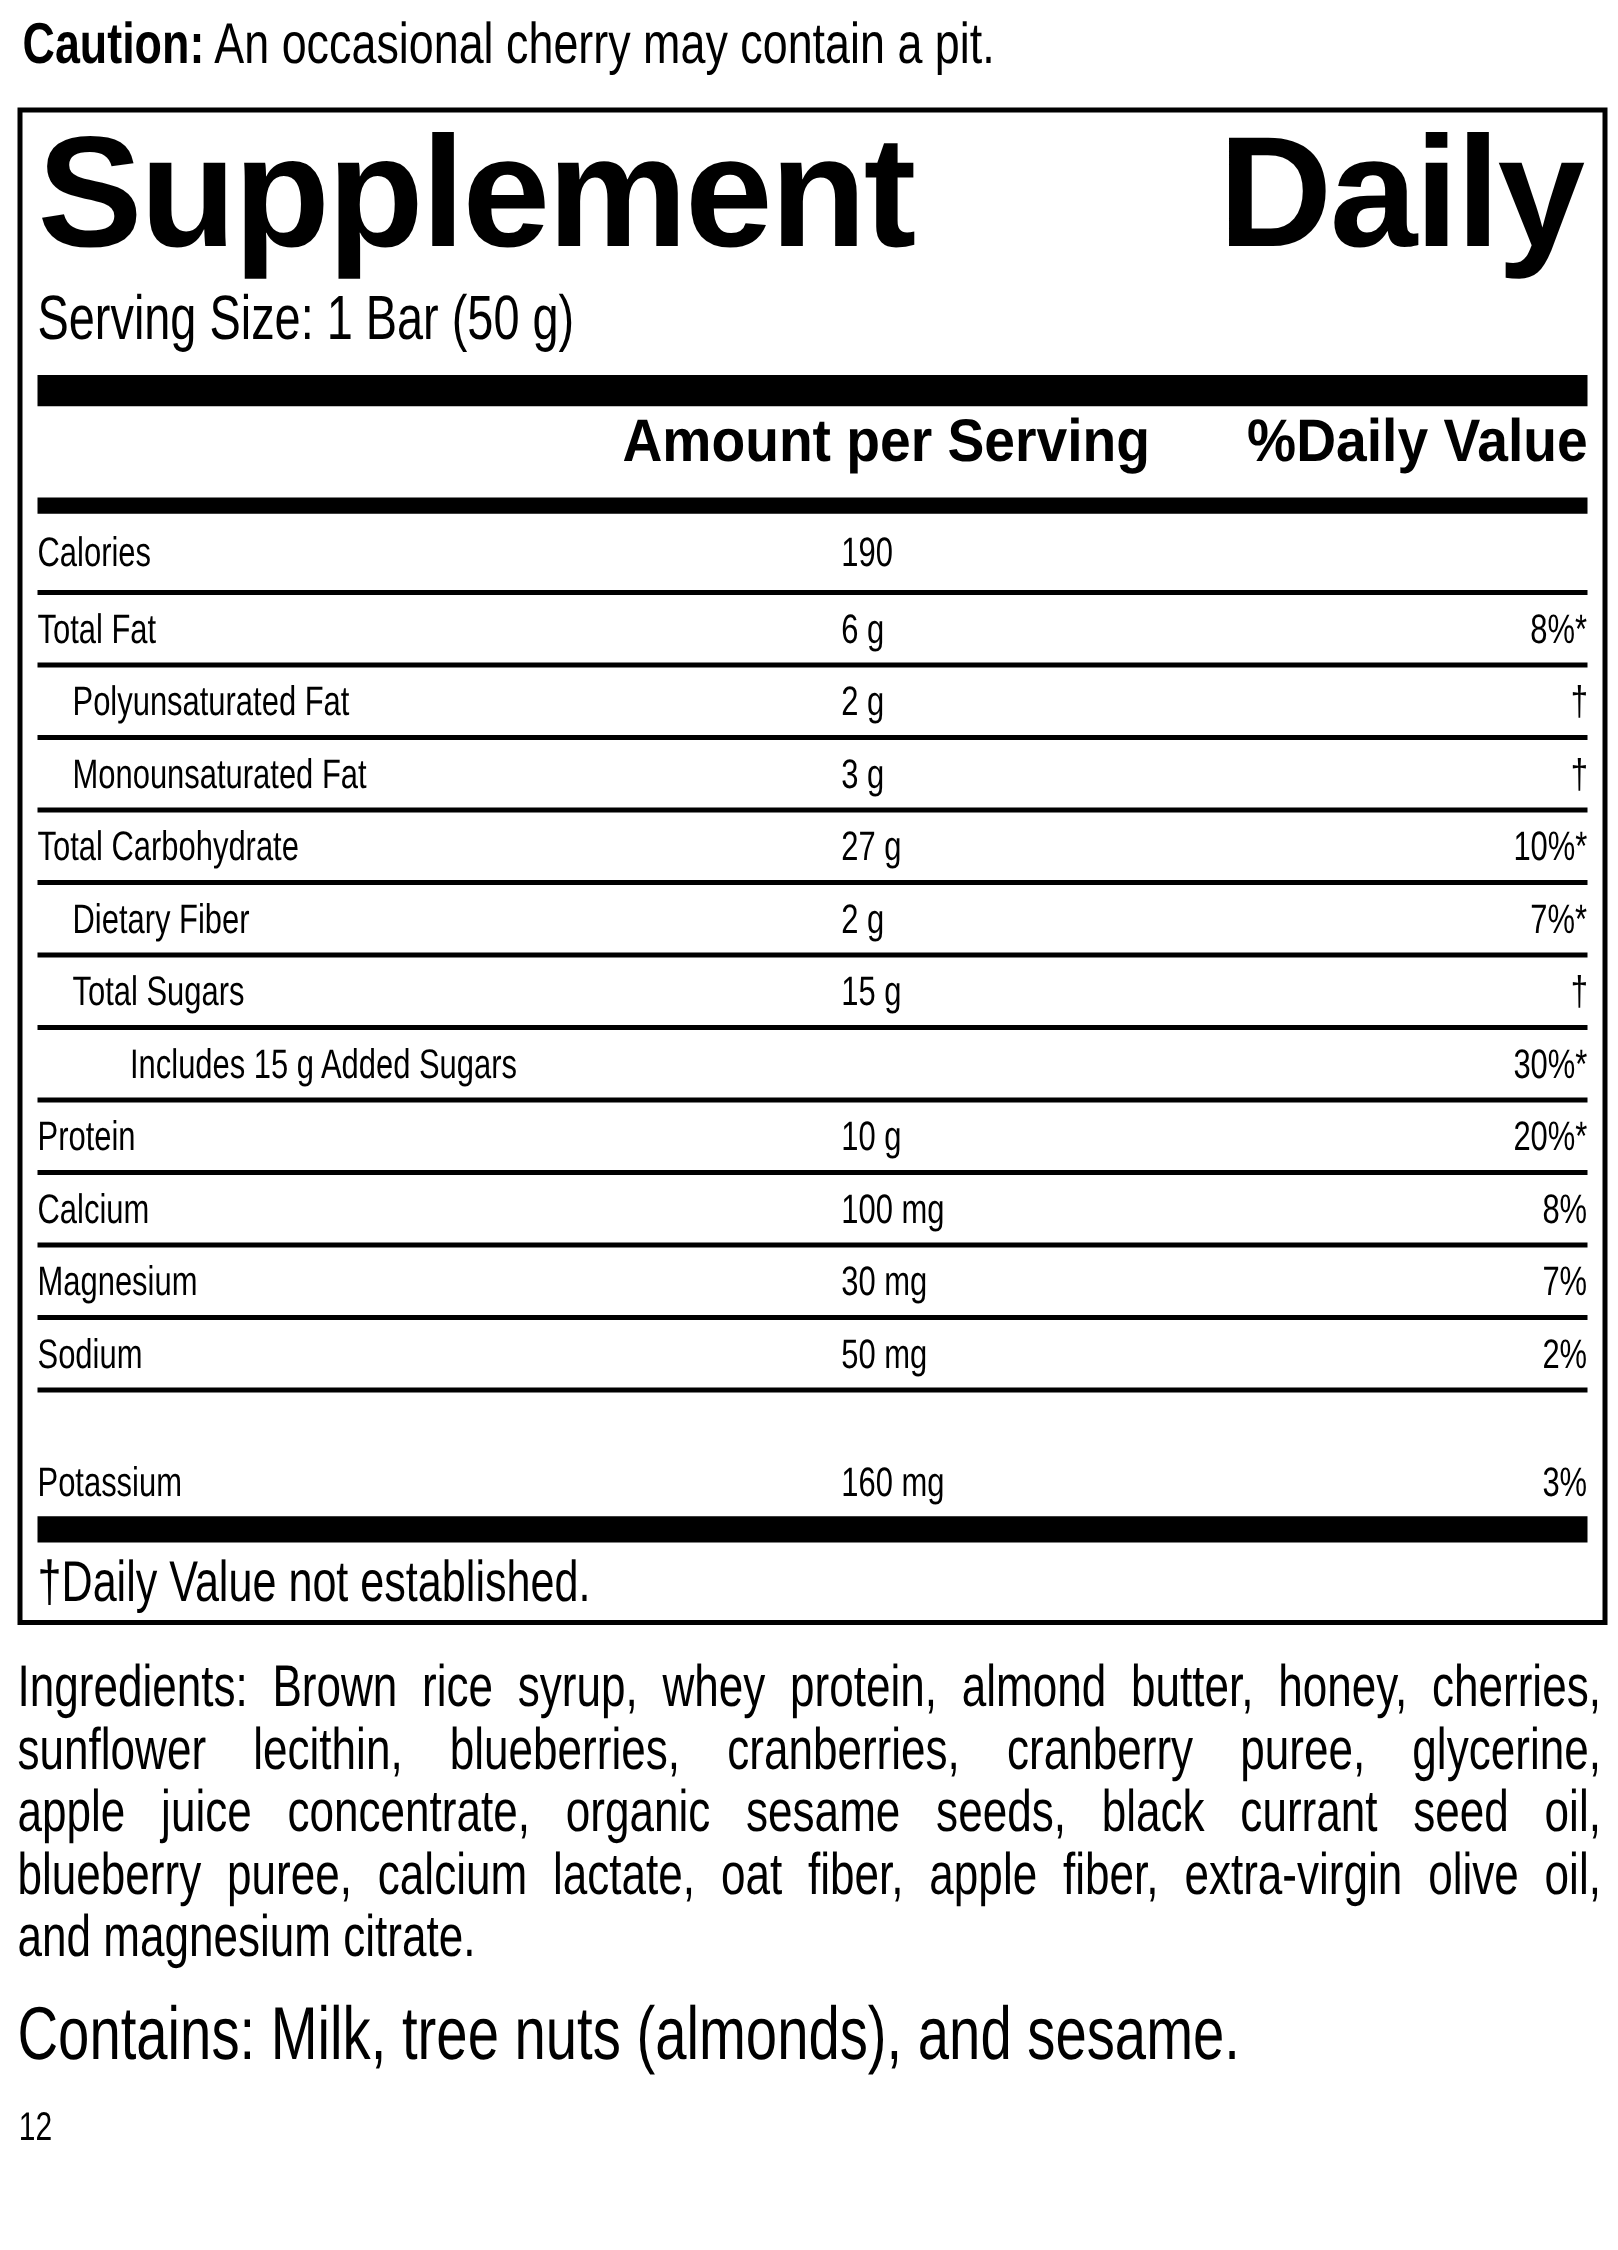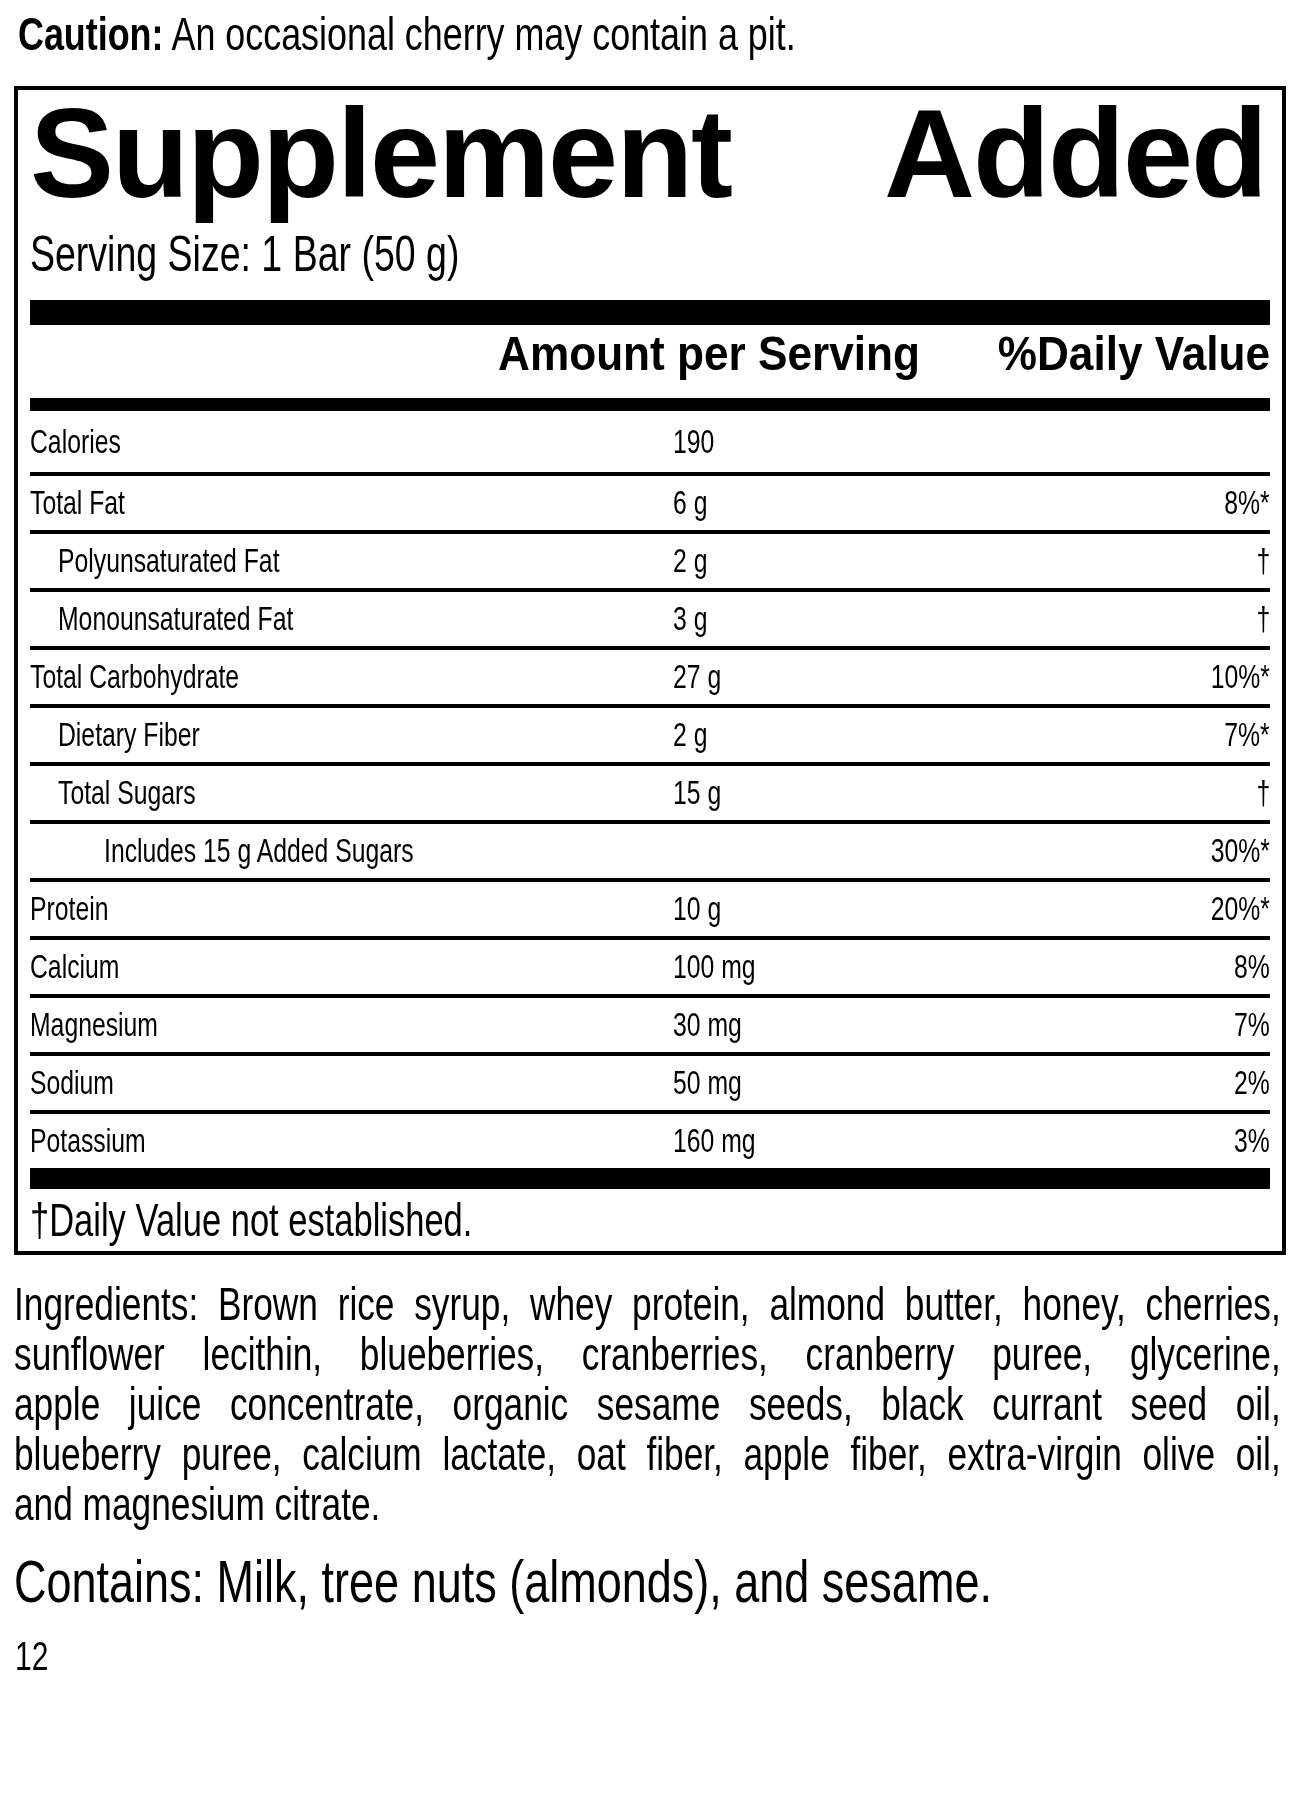--- a/index.html
+++ b/index.html
@@ -39,56 +39,56 @@
     font-size:48px;line-height:48px;margin-top:5px;
   }
   .ch-amount{margin-left:468px;transform-origin:0 50%;}
   .ch-dv{margin-left:auto;transform-origin:100% 50%;}
 
   .row{
     display:grid;grid-template-columns:643px 1fr auto;align-items:center;
     height:54px;border-bottom:4px solid #000;font-size:33px;
   }
   .row.first{height:61px;}
-  .row.last{border-bottom:none;}
+  .row.last{border-bottom:none;margin-top:45px;}
   .row .label{justify-self:start;}
   .row.ind1 .label{margin-left:28px;}
   .row.ind2 .label{margin-left:74px;}
   .row .amount{justify-self:start;}
   .row .dv{justify-self:end;text-align:right;}
 
   .footnotes{margin-top:6px;font-size:46px;line-height:50px;}
   .footnotes div{white-space:nowrap;}
 
   .ingredients{margin:24px 0 0 14px;font-size:47px;line-height:50px;}
   .ing-line{
     width:1689px;transform:scaleX(0.75);transform-origin:0 0;
     text-align:justify;text-align-last:justify;white-space:nowrap;
   }
   .ing-line.lastline{text-align-last:left;}
 
   .contains{margin:28px 0 0 14px;font-size:60px;line-height:50px;}
-  .pagenum{margin:24px 0 0 15px;font-size:40px;line-height:50px;}
+  .pagenum{margin:24px 0 0 15px;font-size:32px;line-height:50px;}
 </style>
 </head>
 <body>
 
 <div>
 
   <div class="caution">
     <span class="inner">
       <span class="b">Caution:</span><span> An occasional cherry may contain a pit.</span>
     </span>
   </div>
 
   <div class="facts-box">
 
     <div class="title">
       <span>Supplement</span>
-      <span>Added</span>
+      <span>Daily</span>
     </div>
 
     <div>
       <span class="serving cond">Serving Size: 1 Bar (50 g)</span>
     </div>
 
     <div class="bar thick"></div>
 
     <div class="colhead">
       <span class="ch-amount condb">Amount per Serving</span>

